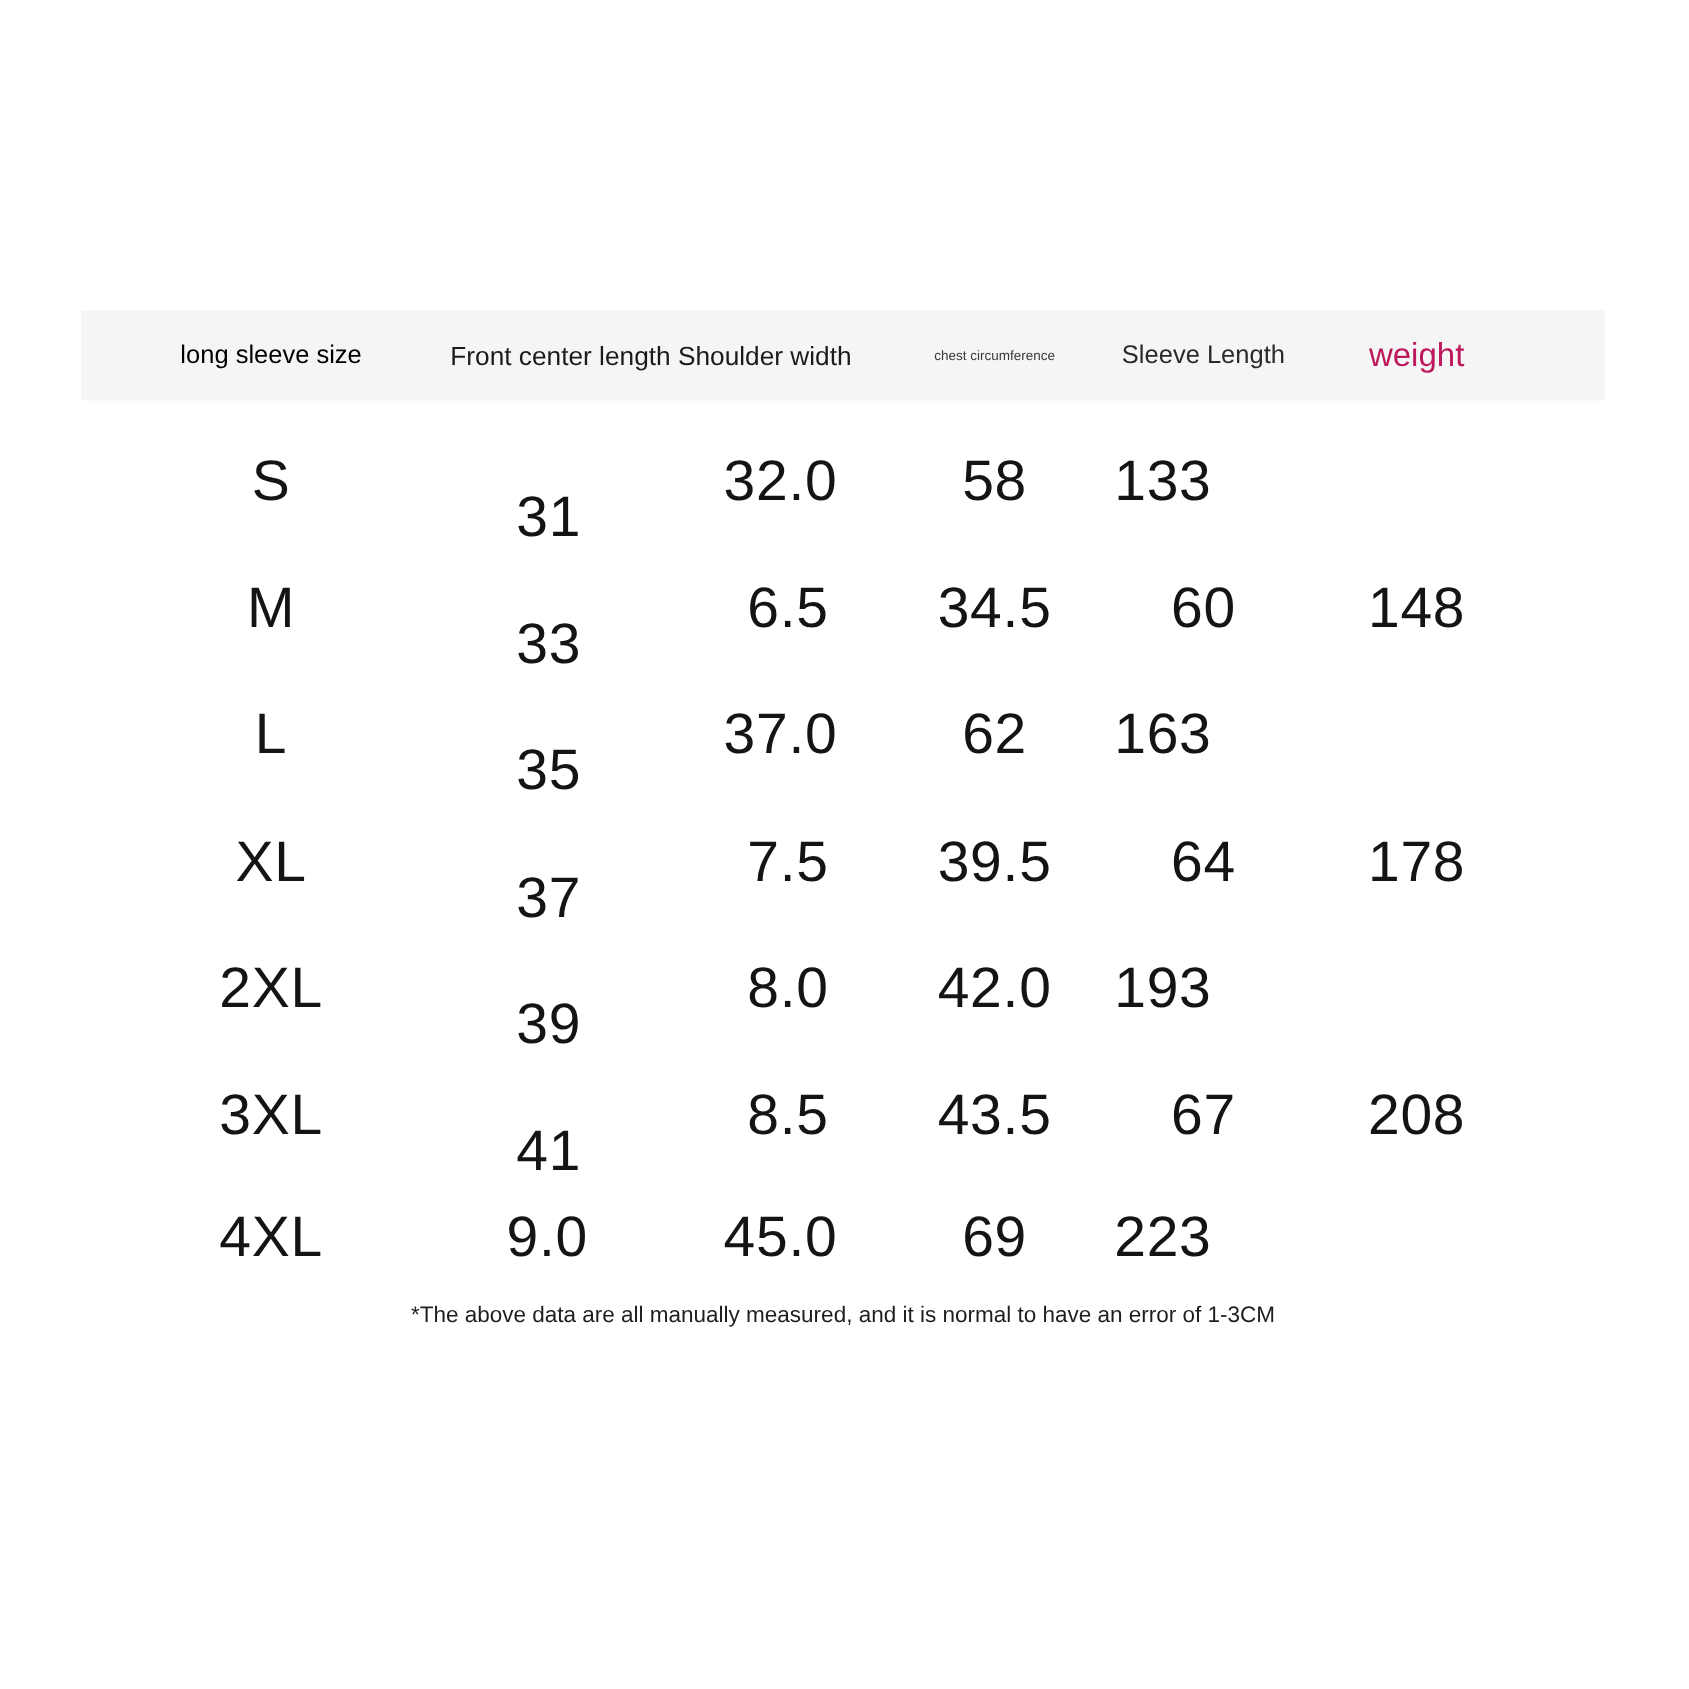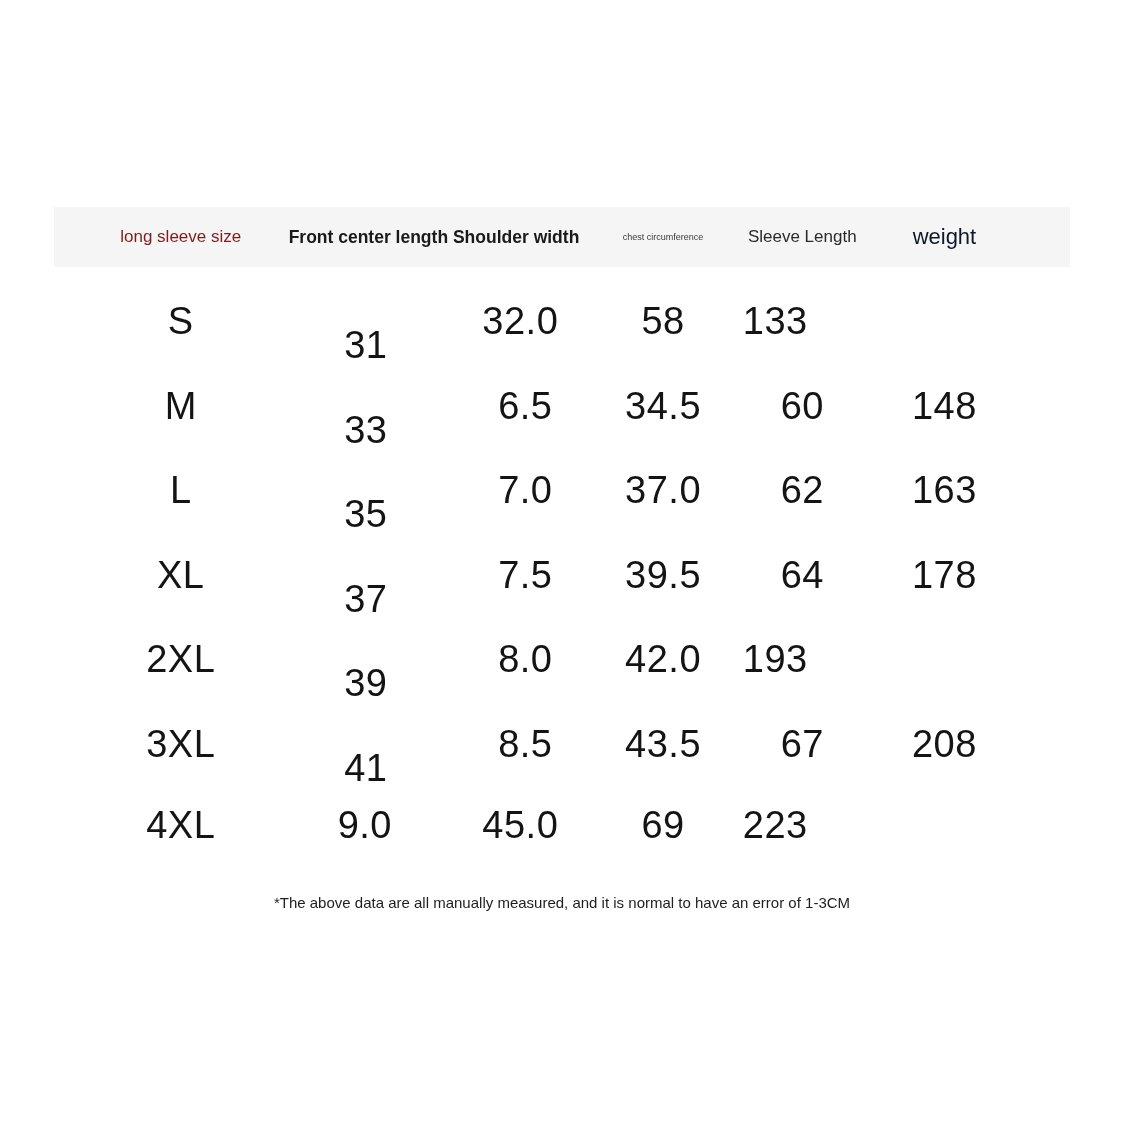--- a/index.html
+++ b/index.html
@@ -35,37 +35,36 @@
     text-align: center;
     white-space: nowrap;
   }
   
   .c1 { padding-left: 34px; }
   .c2 { padding-left: 12px; margin-top: 48px; }
   .c3 { padding-left: 10px; }
   .c6 { padding-right: 54px; }
   .span23 { grid-column: 2 / span 2; }
 
-  .h-size   { font-size: 17px; color: #7f1d1d; }
-  .h-front  { font-size: 17.5px; color: #1a1a1a; font-weight: bold; }
+  .h-size   { font-size: 17px; color: #000000; }
+  .h-front  { font-size: 17.5px; color: #1a1a1a; }
   .h-chest  { font-size: 9px;  color: #3a3a3a; }
   .h-sleeve { font-size: 17px; color: #2a2a2a; }
-  .h-weight { font-size: 22px; color: #0f172a; }
+  .h-weight { font-size: 22px; color: #be185d; }
 
   .body-rows { margin-top: 9px; }
   .body-row { height: 84.5px; }
   .body-row .cell {
     font-size: 38px;
     font-weight: 400;
     color: #141414;
     letter-spacing: 0.5px;
   }
 
   .footnote {
-    margin-top: 26px;
     text-align: center;
     font-size: 15px;
     color: #1e1e1e;
   }
 </style>
 </head>
 <body>
 
 <div class="canvas">
   <div class="size-chart">
@@ -93,21 +92,20 @@
         <div class="cell c2">33</div>
         <div class="cell c3">6.5</div>
         <div class="cell">34.5</div>
         <div class="cell">60</div>
         <div class="cell c6">148</div>
       </div>
 
       <div class="grid-row body-row">
         <div class="cell c1">L</div>
         <div class="cell c2">35</div>
-        <div class="cell c3">7.0</div>
         <div class="cell">37.0</div>
         <div class="cell">62</div>
         <div class="cell c6">163</div>
       </div>
 
       <div class="grid-row body-row">
         <div class="cell c1">XL</div>
         <div class="cell c2">37</div>
         <div class="cell c3">7.5</div>
         <div class="cell">39.5</div>

